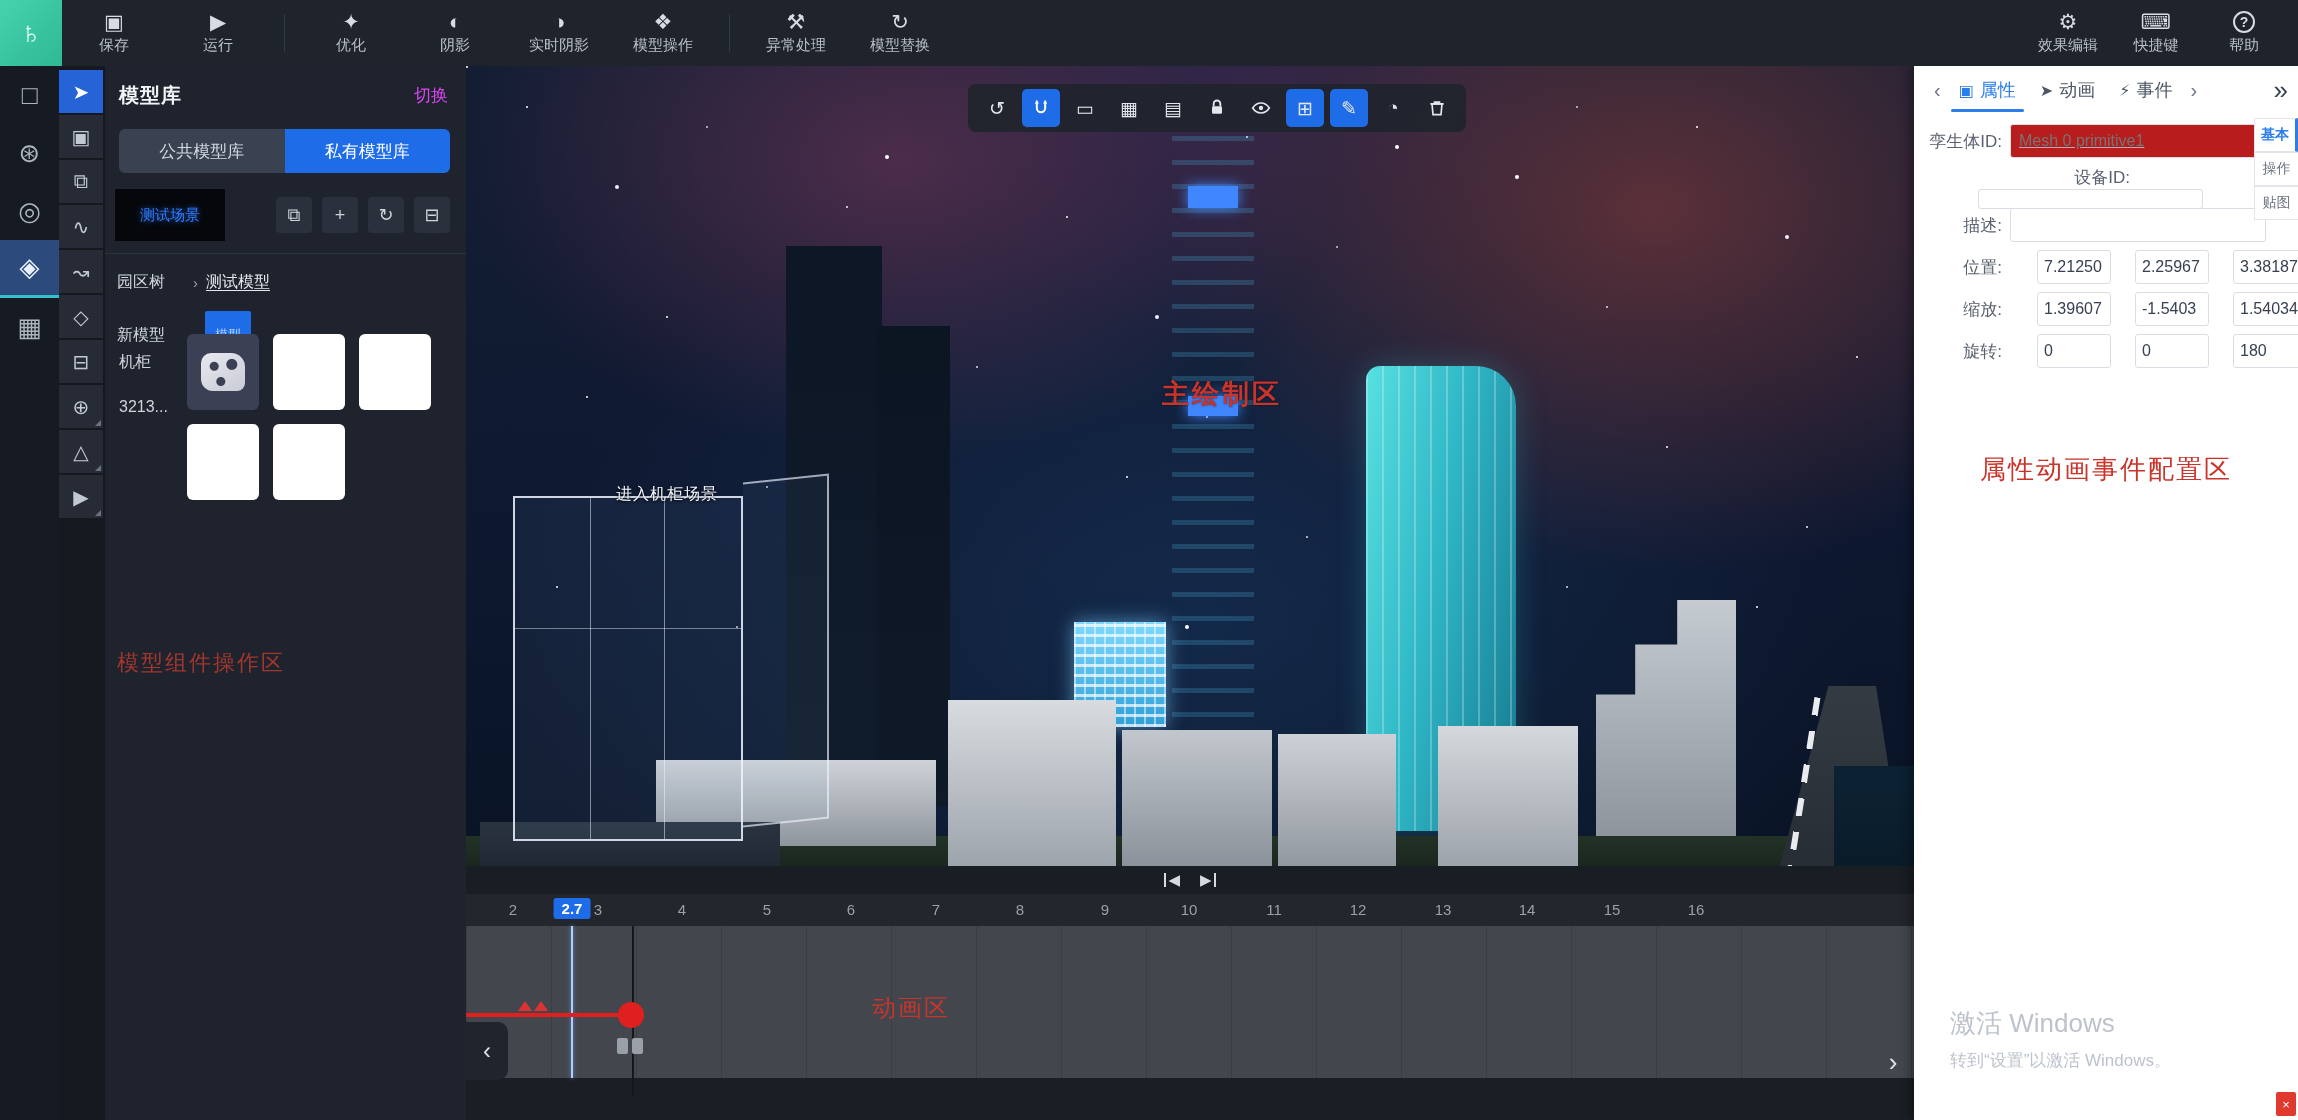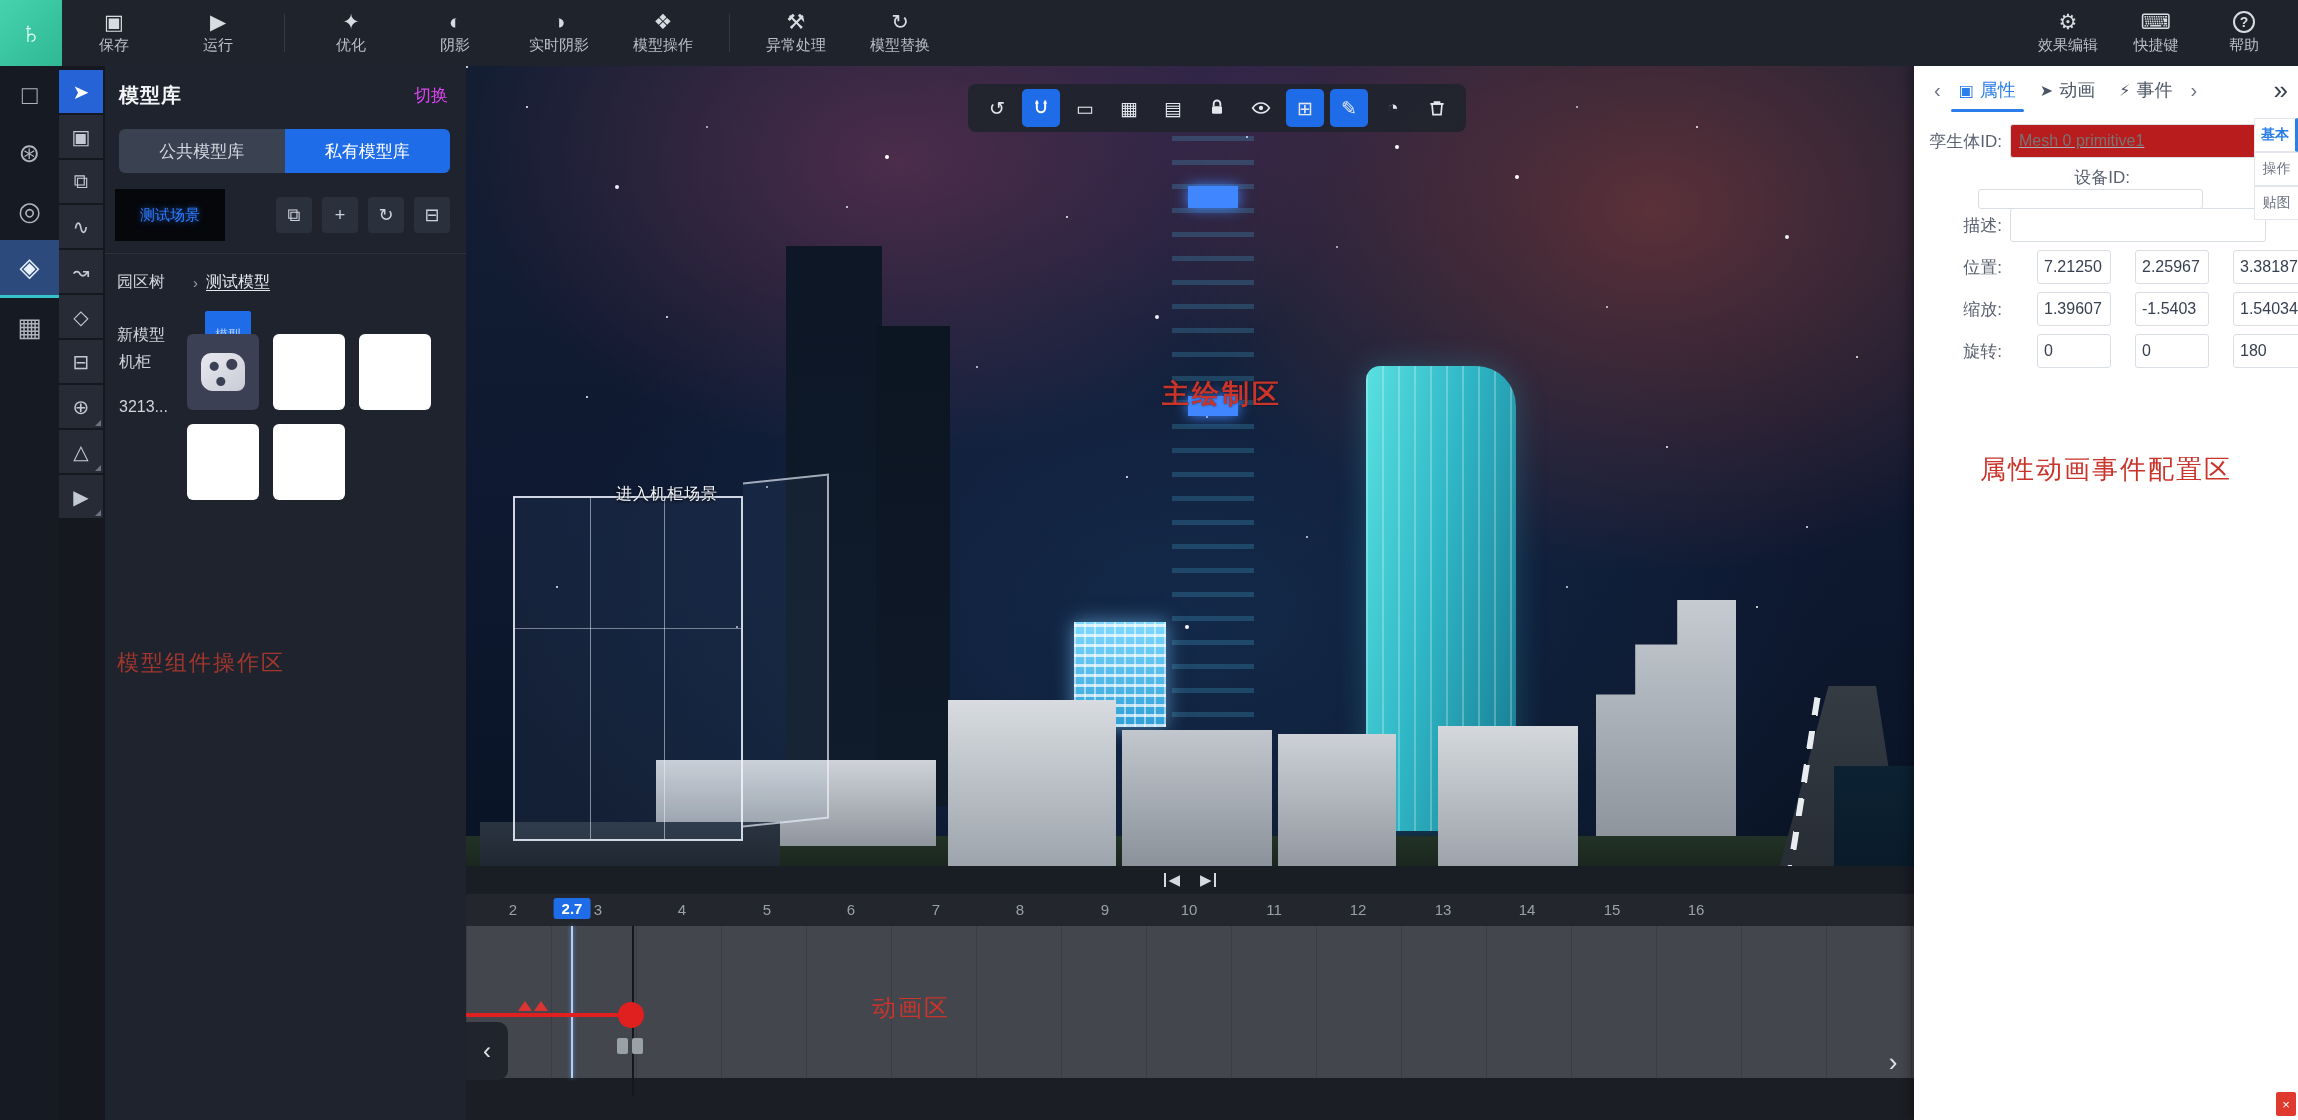--- a/index.html
+++ b/index.html
@@ -520,16 +520,20 @@
     </div>
 
     <div class="side-tabs">
       <div class="side-tab active">基本</div>
       <div class="side-tab">操作</div>
       <div class="side-tab">贴图</div>
     </div>
 
     <div class="props-annotation">属性动画事件配置区</div>
 
+    <div class="watermark">
+      <div class="w1">激活 Windows</div>
+      <div class="w2">转到“设置”以激活 Windows。</div>
+    </div>
     <div class="corner-badge">×</div>
   </div>
 
 </div>
 
 </body></html>

